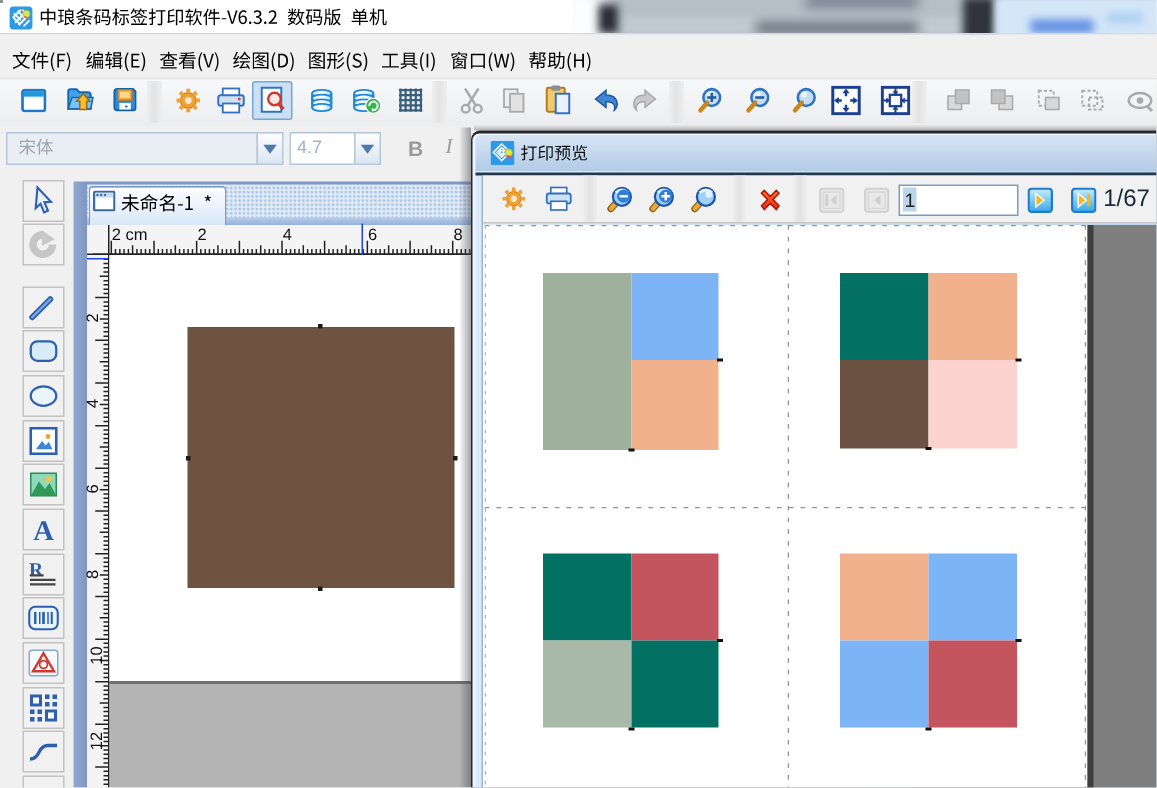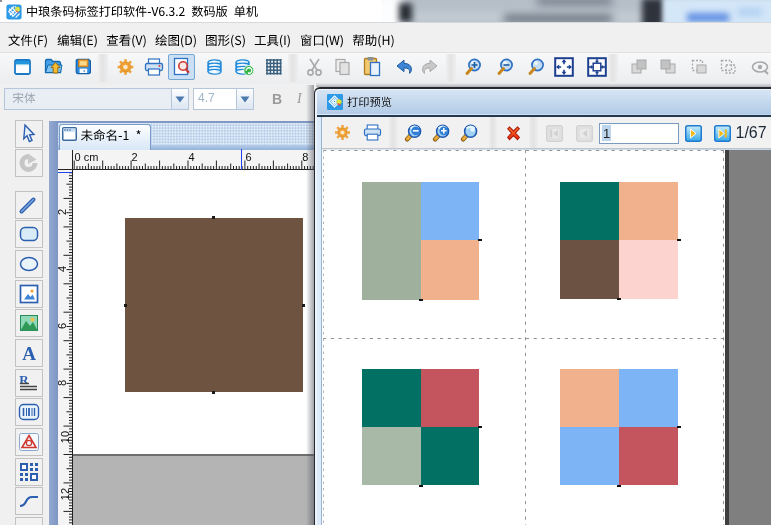--- a/index.html
+++ b/index.html
@@ -463,21 +463,21 @@
       <path d="M249.5 166.0 V169.5"></path>
       <path d="M252.3 166.0 V169.5"></path>
       <path d="M255.2 166.0 V169.5"></path>
       <path d="M258.0 163.5 V169.5"></path>
       <path d="M260.9 166.0 V169.5"></path>
       <path d="M0 169.5 H263" transform="translate(0 0)"></path>
     </g>
   </svg>
 <div class="ab" style="left:62px;top:169px;width:259px;height:1px;background:#222"></div>
 <div class="ab" style="left:72px;top:150px;width:1px;height:375px;background:#222"></div>
-<div class="ab" style="left:74.5px;top:151px;font-size:11px;color:#111">0 cm</div>
+<div class="ab" style="left:74.5px;top:151px;font-size:11px;color:#111">2 cm</div>
 <div class="ab" style="left:131.6px;top:151px;font-size:11px;color:#111">2</div>
 <div class="ab" style="left:188.5px;top:151px;font-size:11px;color:#111">4</div>
 <div class="ab" style="left:245.4px;top:151px;font-size:11px;color:#111">6</div>
 <div class="ab" style="left:302.3px;top:151px;font-size:11px;color:#111">8</div>
 <svg class="ab" style="left:58px;top:170px" width="15" height="355" viewBox="58 170 15 355">
     <path d="M69.0 172.8 H72.5" stroke="#222" stroke-width="1"></path>
     <path d="M69.0 175.7 H72.5" stroke="#222" stroke-width="1"></path>
     <path d="M69.0 178.5 H72.5" stroke="#222" stroke-width="1"></path>
     <path d="M69.0 181.4 H72.5" stroke="#222" stroke-width="1"></path>
     <path d="M66.5 184.2 H72.5" stroke="#222" stroke-width="1"></path>

